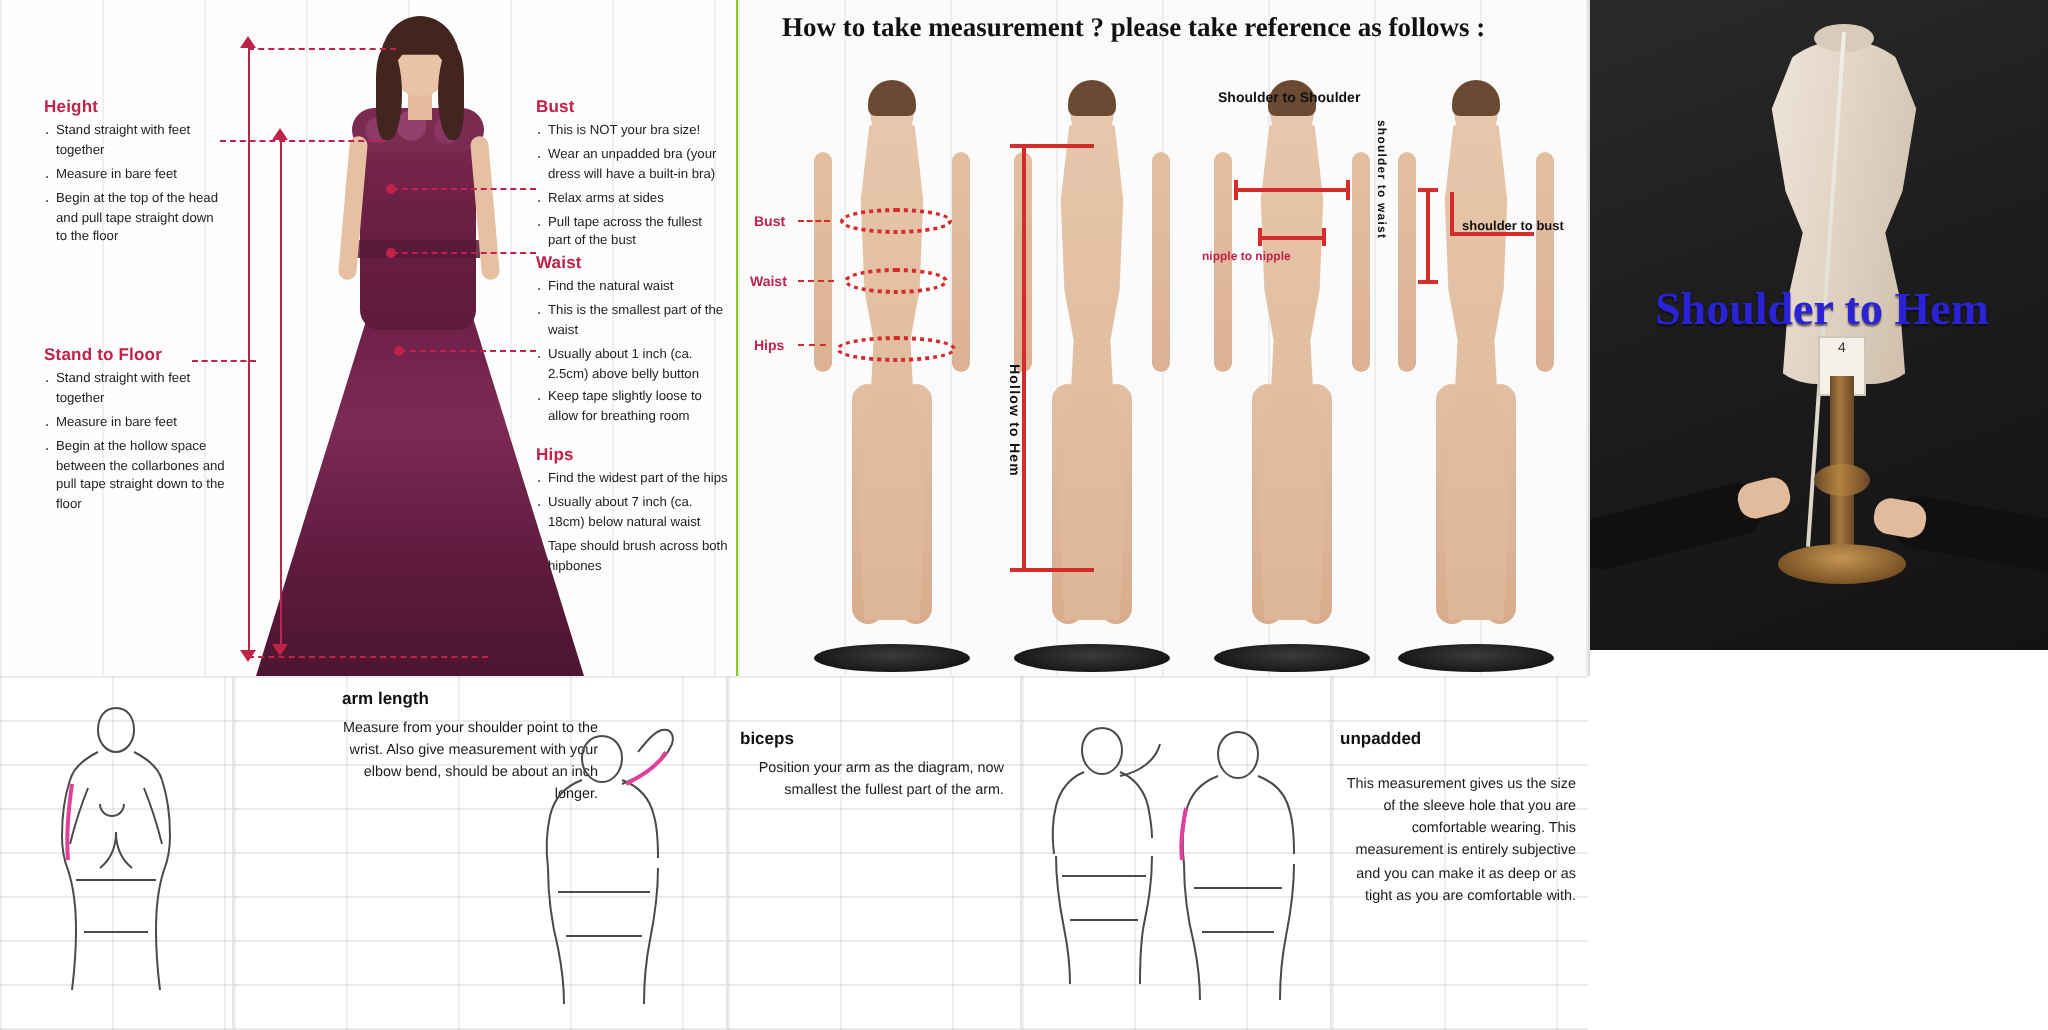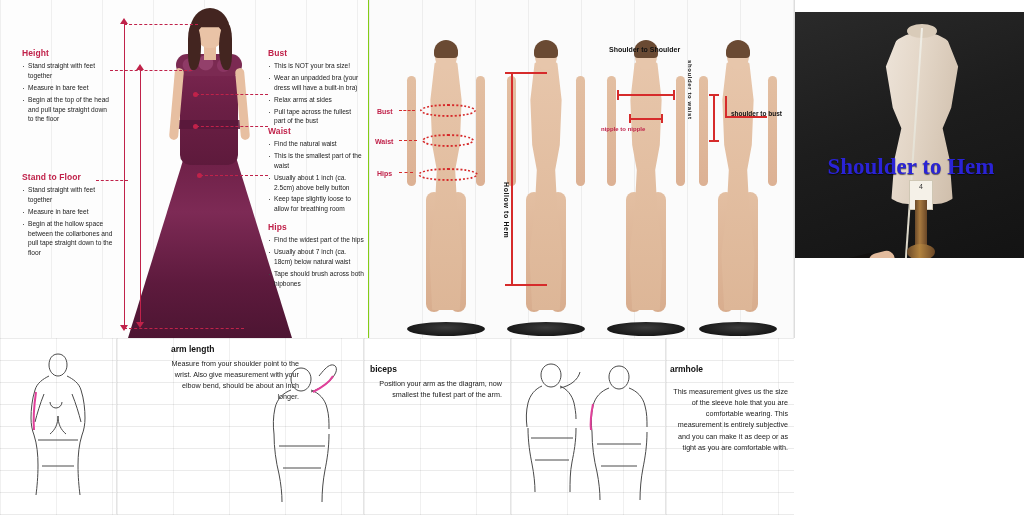--- a/index.html
+++ b/index.html
@@ -168,21 +168,21 @@
   .lbl-dark{
     position:absolute;font-size:7px;font-weight:bold;color:#111;
   }
   .lbl-vert{
     position:absolute;font-size:7px;font-weight:bold;color:#111;
     writing-mode:vertical-rl;letter-spacing:.6px;
   }
 
   
   #panel-dressform{
-    position:absolute;left:795px;top:12px;width:229px;height:246px;
+    position:absolute;left:795px;top:0;width:229px;height:325px;
     background:linear-gradient(160deg,#2a2a2a 0%,#1d1d1d 45%,#131313 100%);
     overflow:hidden;
   }
   .df-torso{
     position:absolute;left:84px;top:20px;width:86px;height:172px;
     background:linear-gradient(100deg,#efe6dc 0%,#e3d6c7 42%,#cbb9a5 100%);
     border-radius:44px 44px 30px 30px;
     clip-path:polygon(24% 0%,76% 0%,92% 20%,84% 44%,74% 56%,82% 74%,86% 100%,14% 100%,18% 74%,26% 56%,16% 44%,8% 20%);
   }
   .df-neckplate{
@@ -337,20 +337,21 @@
       <ul class="m-list">
         <li>Find the widest part of the hips</li>
         <li>Usually about 7 inch (ca. 18cm) below natural waist</li>
         <li>Tape should brush across both hipbones</li>
       </ul>
     </div>
   </div>
 
   <div id="panel-mannequins">
     <div class="grid-lines"></div>
+    <div class="howto-title">How to take measurement ?  please take reference as follows :</div>
 
     <div class="mannequin" style="left:34px;">
       <div class="mq-arm" style="left:4px;"></div>
       <div class="mq-arm" style="right:4px;"></div>
       <div class="mq-legs">
         <div class="mq-leg" style="left:0;"></div>
         <div class="mq-leg" style="right:0;"></div>
       </div>
       <div class="mq-body"></div>
       <div class="mq-head"></div>
@@ -501,19 +502,19 @@
         <path class="sk-line" d="M50 32c8 3 14 9 16 18 2 7 2 14 2 21"></path>
         <path class="sk-line" d="M13 76c0 14 2 28 5 40 2 10 3 20 3 28M68 76c0 14-2 26-4 36-2 10-3 22-3 32"></path>
         <path class="sk-line" d="M18 88h44M22 110h36"></path>
         <path class="sk-pink" d="M14 48c-2 10-3 18-2 26"></path>
       </svg>
     </div>
 
     <div class="bcell" style="left:666px;width:128px;border-right:none;">
       <div class="bgrid"></div>
       <div style="position:absolute;left:4px;top:26px;width:118px;">
-        <div class="sk-title">armhole</div>
+        <div class="sk-title">unpadded</div>
         <div class="sk-text" style="margin-top:12px;">This measurement gives us the size of the sleeve hole that you are comfortable wearing. This measurement is entirely subjective and you can make it as deep or as tight as you are comfortable with.</div>
       </div>
     </div>
 
   </div>
 </div>
 
 </body></html>

